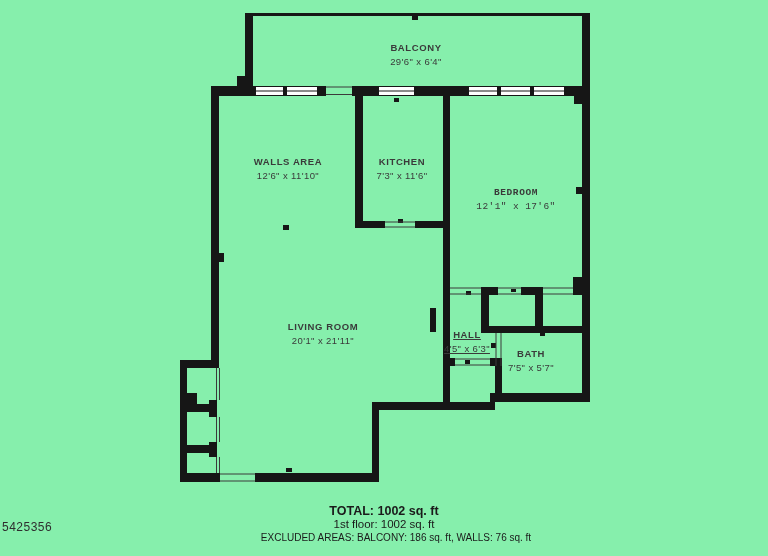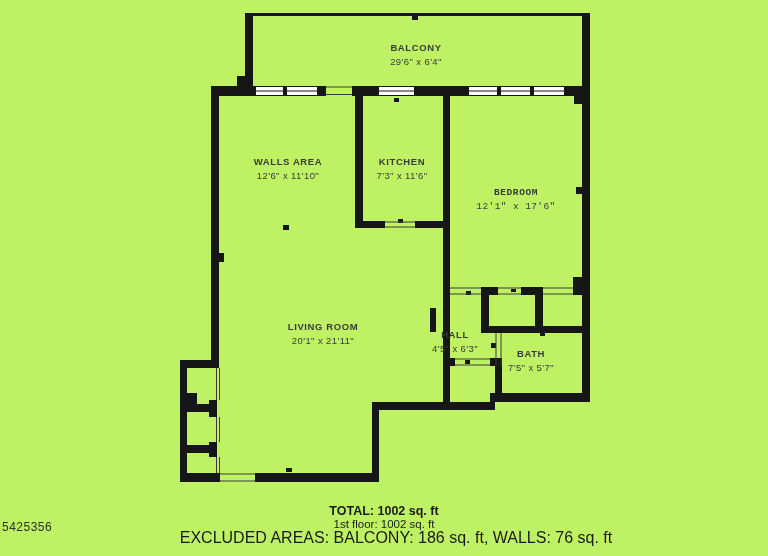--- a/index.html
+++ b/index.html
@@ -1,26 +1,26 @@
 <!DOCTYPE html>
 <html><head>
 <meta charset="utf-8">
 <style>
   html,body{margin:0;padding:0;background:#ffffff;}
-  .page{position:relative;width:768px;height:556px;background:#bef264;overflow:hidden;
+  .page{position:relative;width:768px;height:556px;background:#86efac;overflow:hidden;
         font-family:"Liberation Sans","DejaVu Sans",sans-serif;}
   svg.plan{position:absolute;left:0;top:0;}
   .room-label{position:absolute;transform:translateX(-50%);text-align:center;
               color:#3a3a3a;white-space:nowrap;line-height:14px;
               font-size:9.5px;letter-spacing:.6px;font-weight:600;}
   .room-label .dims{display:block;font-weight:500;letter-spacing:.4px;}
   .footer{position:absolute;left:0;top:504px;width:768px;text-align:center;color:#1a1a1a;}
   .footer .total{font-size:12.5px;font-weight:bold;line-height:14px;}
   .footer .floor{font-size:11.5px;line-height:13px;}
-  .footer .excluded{font-size:16px;line-height:13px;margin-left:24px;}
+  .footer .excluded{font-size:10px;line-height:13px;margin-left:24px;}
   .watermark{position:absolute;left:2px;top:520px;font-size:12px;color:#2e2e2e;
              letter-spacing:.5px;}
 </style>
 </head>
 <body>
 
 <div class="page">
 
   <svg class="plan" width="768" height="556" viewBox="0 0 768 556">
 
@@ -147,21 +147,21 @@
     <span class="dims">7'3" x 11'6"</span>
   </div>
   <div class="room-label" style="left:516px;top:186px;font-family:Liberation Mono, monospace;">
     <span>BEDROOM</span>
     <span class="dims">12'1" x 17'6"</span>
   </div>
   <div class="room-label" style="left:323px;top:320px;">
     <span>LIVING ROOM</span>
     <span class="dims">20'1" x 21'11"</span>
   </div>
-  <div class="room-label" style="left:455px;top:328px;">
+  <div class="room-label" style="left:467px;top:328px;text-decoration:underline;">
     <span>HALL</span>
     <span class="dims">4'5" x 6'3"</span>
   </div>
   <div class="room-label" style="left:531px;top:347px;">
     <span>BATH</span>
     <span class="dims">7'5" x 5'7"</span>
   </div>
 
   <div class="footer">
     <div class="total">TOTAL: 1002 sq. ft</div>

